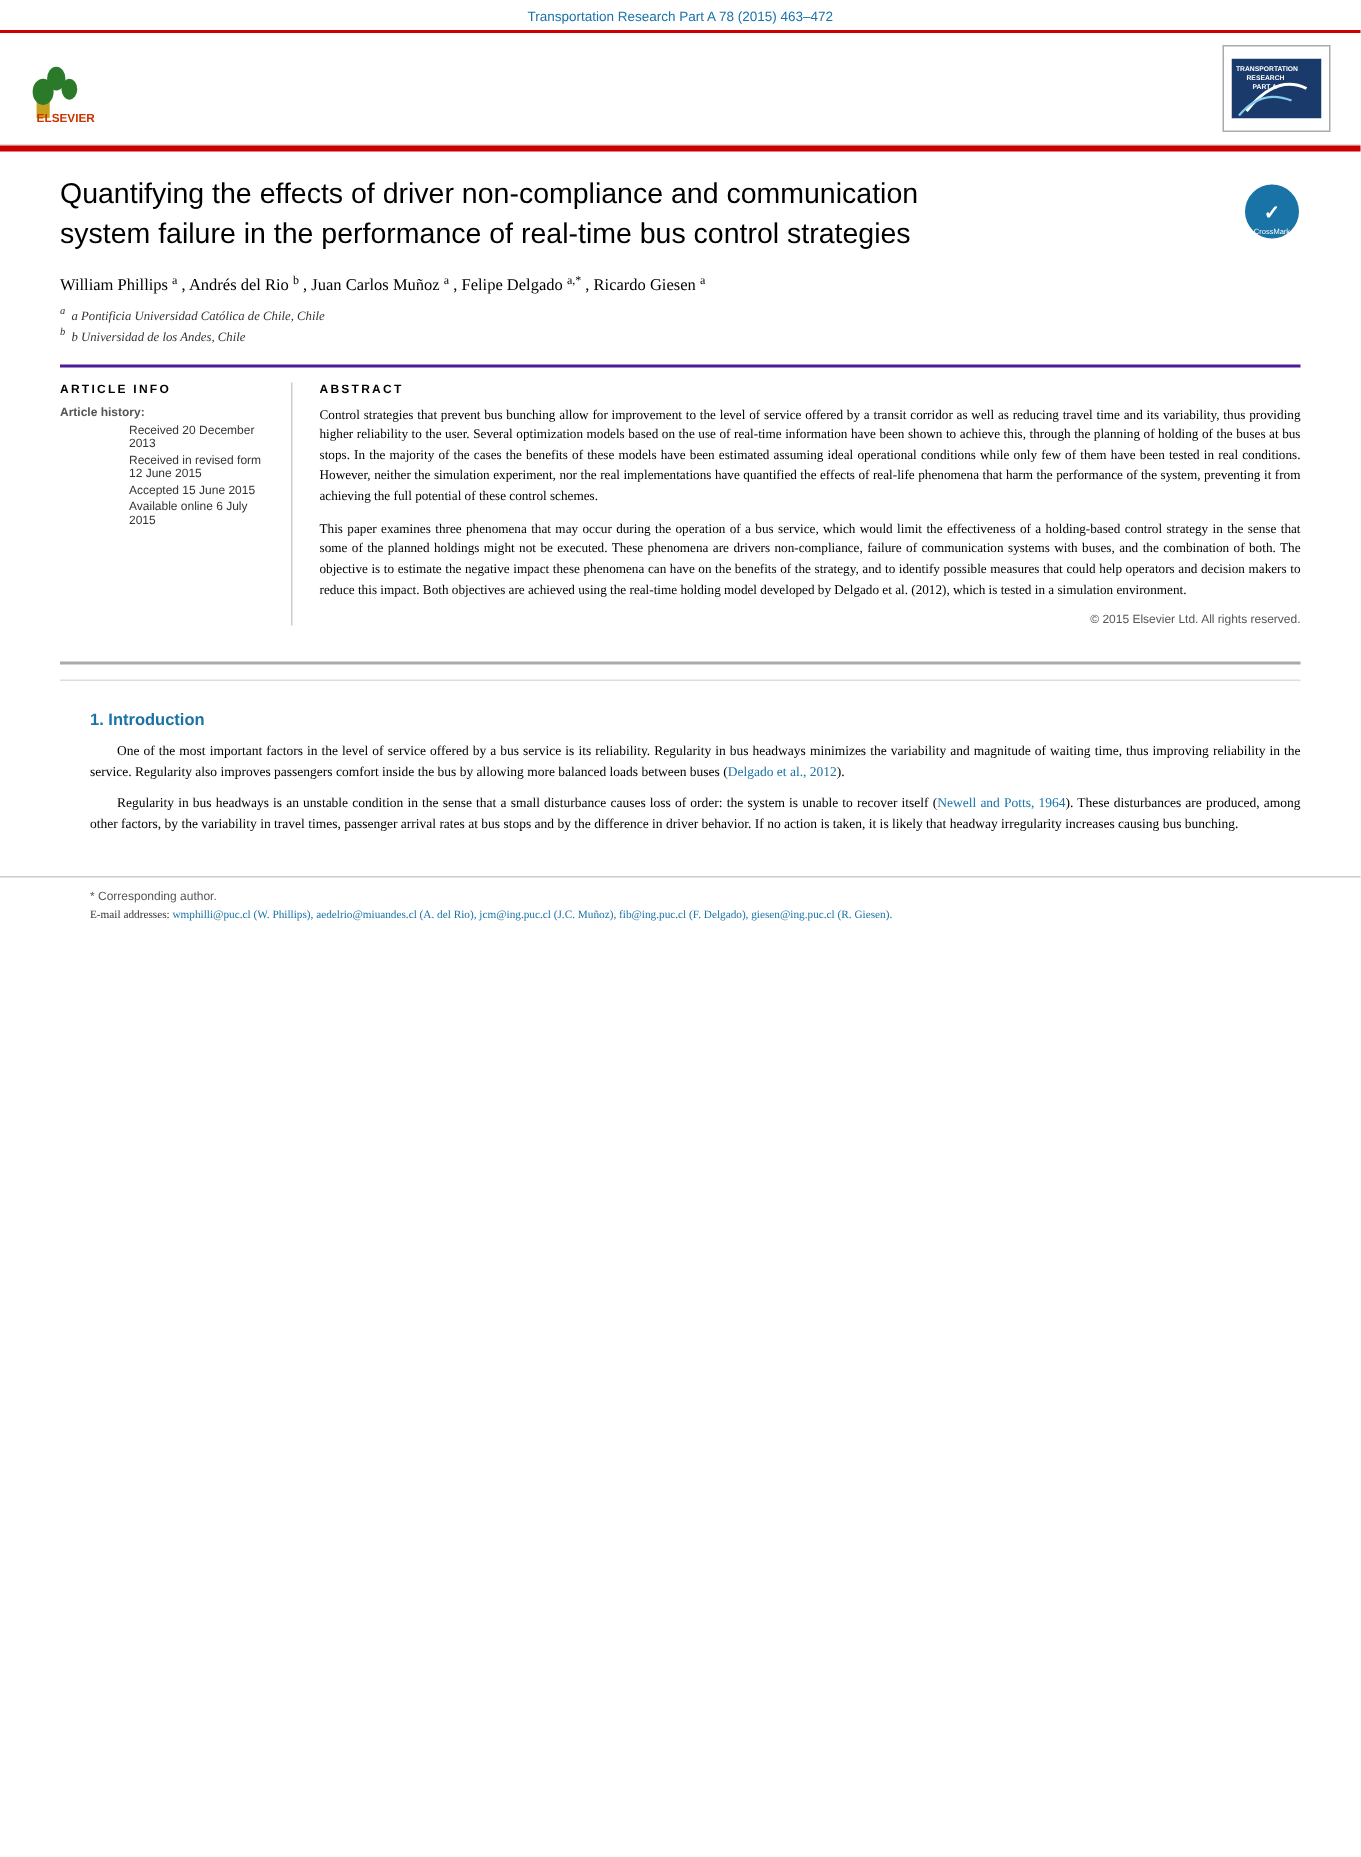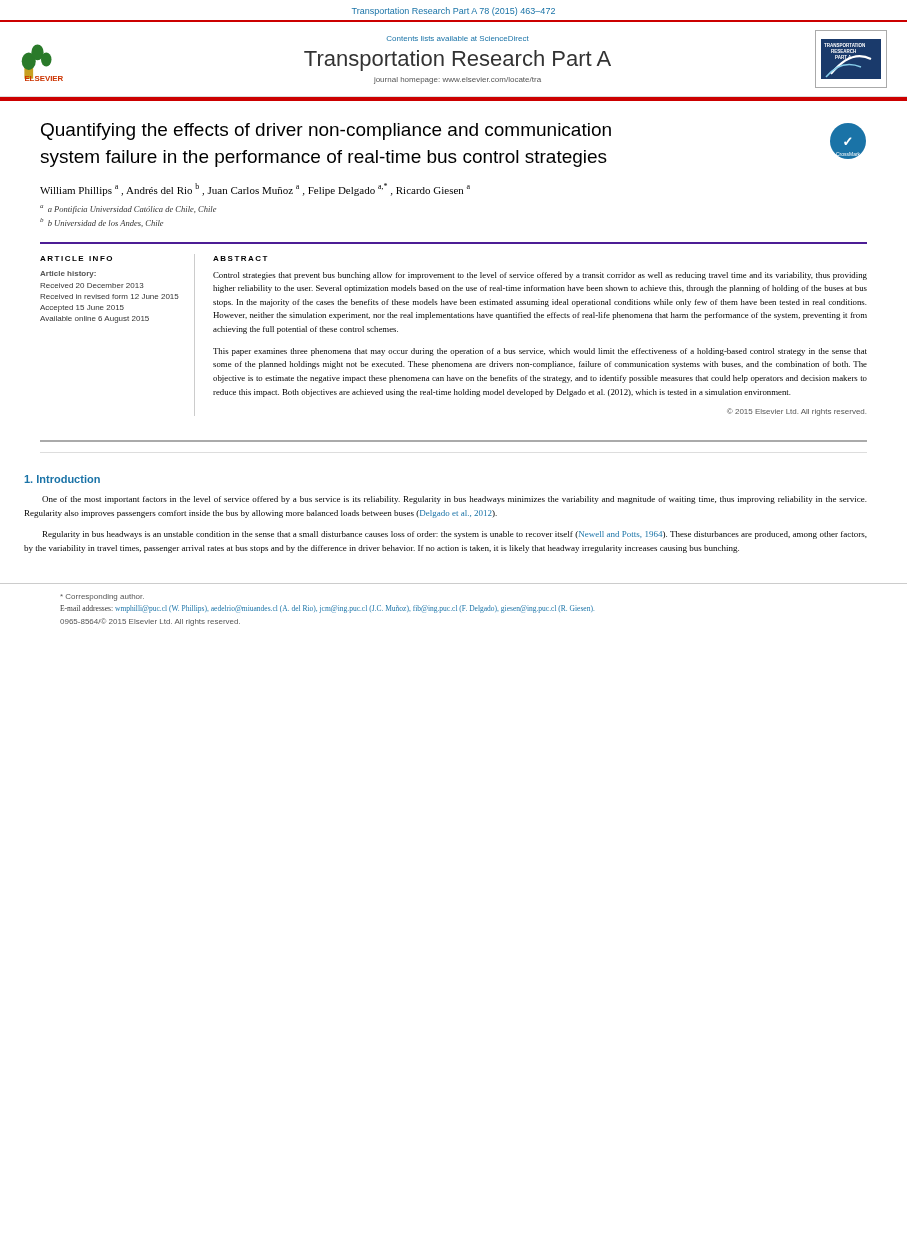--- a/index.html
+++ b/index.html
@@ -125,20 +125,21 @@
       font-weight: bold;
       font-family: Arial, sans-serif;
       color: #555;
       margin-bottom: 3px;
     }
     .article-info-text {
       font-size: 8px;
       font-family: Arial, sans-serif;
       color: #333;
       margin-bottom: 2px;
+      margin-left: 46px;
     }
     .keywords-section {
       margin-top: 10px;
     }
     .keyword-item {
       font-size: 8px;
       font-family: Arial, sans-serif;
       color: #333;
       margin-bottom: 2px;
     }
@@ -161,21 +162,21 @@
       background: #aaa;
       margin: 14px 40px 0 40px;
     }
     .divider-thin {
       height: 1px;
       background: #ddd;
       margin: 10px 40px;
     }
     
     .intro-section {
-      padding: 10px 40px 10px 24px;
+      padding: 10px 40px 10px 60px;
     }
     .section-number-title {
       font-size: 11px;
       font-family: Arial, sans-serif;
       font-weight: bold;
       color: #1a73a7;
       margin-bottom: 8px;
     }
     .body-text {
       font-size: 9px;
@@ -248,28 +249,20 @@
       <svg class="elsevier-svg" viewBox="0 0 80 55">
 
         <rect x="5" y="35" width="10" height="15" fill="#c8a020"></rect>
         <ellipse cx="10" cy="30" rx="8" ry="10" fill="#2a7a2a"></ellipse>
         <ellipse cx="20" cy="20" rx="7" ry="9" fill="#2a7a2a"></ellipse>
         <ellipse cx="30" cy="28" rx="6" ry="8" fill="#2a7a2a"></ellipse>
         <text x="5" y="53" font-family="Arial" font-size="9" font-weight="bold" fill="#cc3300">ELSEVIER</text>
       </svg>
     </div>
 
-    <div class="journal-header-center">
-      <div class="contents-line">
-        <span>Contents lists available at</span>
-        <span style="color:#1a73a7; cursor:pointer;">ScienceDirect</span>
-      </div>
-      <div class="journal-title">Transportation Research Part A</div>
-      <div class="journal-homepage">journal homepage: www.elsevier.com/locate/tra</div>
-    </div>
 
     <div class="tra-box">
       <svg width="60" height="40" viewBox="0 0 60 40">
         <rect width="60" height="40" fill="#1a3a6b"></rect>
 
         <path d="M10 35 Q30 10 50 20" stroke="white" stroke-width="2" fill="none"></path>
         <path d="M5 38 Q20 20 40 28" stroke="#87ceeb" stroke-width="1.5" fill="none"></path>
         <text x="3" y="8" font-family="Arial" font-size="4.5" font-weight="bold" fill="white">TRANSPORTATION</text>
         <text x="10" y="14" font-family="Arial" font-size="4.5" font-weight="bold" fill="white">RESEARCH</text>
         <text x="14" y="20" font-family="Arial" font-size="4.5" font-weight="bold" fill="white">PART A</text>
@@ -310,21 +303,21 @@
 
     <div class="two-col">
 
       <div class="left-col">
         <div class="section-heading">ARTICLE INFO</div>
 
         <div class="article-info-label">Article history:</div>
         <div class="article-info-text">Received 20 December 2013</div>
         <div class="article-info-text">Received in revised form 12 June 2015</div>
         <div class="article-info-text">Accepted 15 June 2015</div>
-        <div class="article-info-text">Available online 6 August 2015</div>
+        <div class="article-info-text">Available online 6 July 2015</div>
 
       </div>
 
       <div class="right-col">
         <div class="section-heading">ABSTRACT</div>
         <div class="abstract-text">
           <p>Control strategies that prevent bus bunching allow for improvement to the level of service offered by a transit corridor as well as reducing travel time and its variability, thus providing higher reliability to the user. Several optimization models based on the use of real-time information have been shown to achieve this, through the planning of holding of the buses at bus stops. In the majority of the cases the benefits of these models have been estimated assuming ideal operational conditions while only few of them have been tested in real conditions. However, neither the simulation experiment, nor the real implementations have quantified the effects of real-life phenomena that harm the performance of the system, preventing it from achieving the full potential of these control schemes.</p>
           <p>This paper examines three phenomena that may occur during the operation of a bus service, which would limit the effectiveness of a holding-based control strategy in the sense that some of the planned holdings might not be executed. These phenomena are drivers non-compliance, failure of communication systems with buses, and the combination of both. The objective is to estimate the negative impact these phenomena can have on the benefits of the strategy, and to identify possible measures that could help operators and decision makers to reduce this impact. Both objectives are achieved using the real-time holding model developed by Delgado et al. (2012), which is tested in a simulation environment.</p>
         </div>
         <div class="copyright">© 2015 Elsevier Ltd. All rights reserved.</div>
@@ -348,16 +341,15 @@
   </div>
 
   <div class="footer-section">
     <div class="footer-note">
       <span>* Corresponding author.</span>
     </div>
     <div class="footer-email">
       <span>E-mail addresses:</span>
       <span class="link">wmphilli@puc.cl (W. Phillips), aedelrio@miuandes.cl (A. del Rio), jcm@ing.puc.cl (J.C. Muñoz), fib@ing.puc.cl (F. Delgado), giesen@ing.puc.cl (R. Giesen).</span>
     </div>
-    <div class="footer-issn">0965-8564/© 2015 Elsevier Ltd. All rights reserved.</div>
   </div>
 
 </div>
 
 </body></html>

